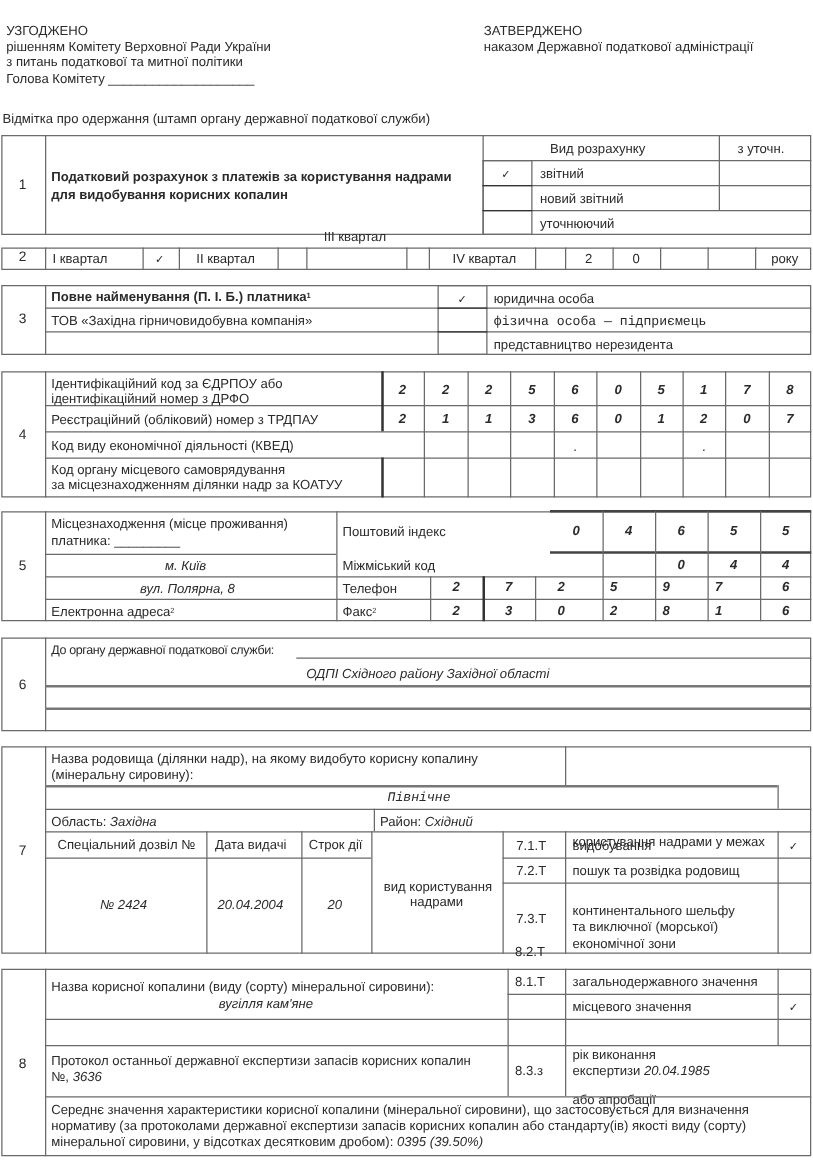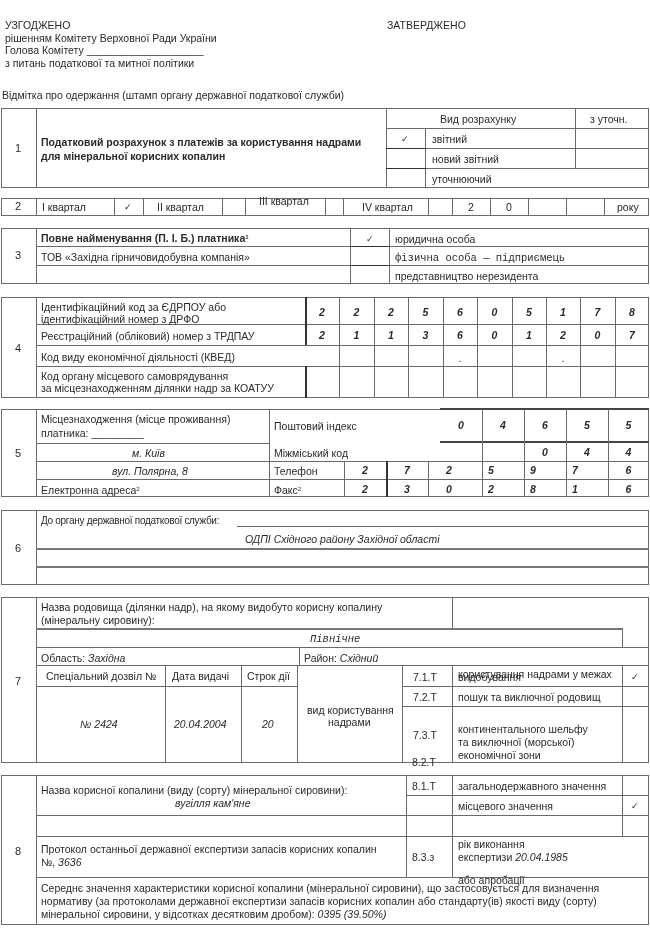--- a/index.html
+++ b/index.html
@@ -23,34 +23,35 @@
   .t { position: absolute; white-space: nowrap; line-height: 12px; }
   sup { font-size: 6px; vertical-align: top; position: relative; top: -1px; }
   .chk { font-size: 9px; }
 </style>
 </head>
 <body>
 
 <div class="hdr" style="left:5px; top:19px;">
   <div>УЗГОДЖЕНО</div>
   <div>рішенням Комітету Верховної Ради України</div>
+  <div>з питань податкової та митної політики</div>
   <div>Голова Комітету ____________________</div>
-  <div>з питань податкової та митної політики</div>
 </div>
 <div class="hdr" style="left:387px; top:19px;">
   <div>ЗАТВЕРДЖЕНО</div>
+  <div>наказом Державної податкової адміністрації</div>
 </div>
 <div class="t" style="left:2px; top:89px;">Відмітка про одержання (штамп органу державної податкової служби)</div>
 
 <div>
   <div class="box" style="left:1px; top:108px; width:648px; height:80px;"></div>
   <div class="vl" style="left:36px; top:108px; height:80px;"></div>
   <div class="num" style="left:15px; top:142px;">1</div>
   <div class="t b" style="left:41px; top:136px;">Податковий розрахунок з платежів за користування надрами</div>
-  <div class="t b" style="left:41px; top:150px;">для мінеральної корисних копалин</div>
+  <div class="t b" style="left:41px; top:150px;">для видобування корисних копалин</div>
   <div class="vl" style="left:386px; top:108px; height:80px;"></div>
   <div class="vl" style="left:575px; top:108px; height:60px;"></div>
   <div class="hl" style="left:386px; top:128px; width:263px;"></div>
   <div class="hl" style="left:386px; top:148px; width:263px;"></div>
   <div class="hl" style="left:386px; top:168px; width:263px;"></div>
   <div class="t" style="left:440px; top:113px;">Вид розрахунку</div>
   <div class="t" style="left:590px; top:113px;">з уточн.</div>
   <div class="box thick" style="left:386px; top:128px; width:40px; height:60px;"></div>
   <div class="hl" style="left:386px; top:148px; width:40px; border-color:#333;"></div>
   <div class="hl" style="left:386px; top:168px; width:40px; border-color:#333;"></div>
@@ -67,21 +68,21 @@
   <div class="num" style="left:15px; top:200px;">2</div>
   <div class="vl" style="left:36px; top:198px; height:18px;"></div>
   <div class="t" style="left:42px; top:201px;">I квартал</div>
   <div class="vl" style="left:114px; top:198px; height:18px;"></div>
   <div class="t chk" style="left:124px; top:201px;">✓</div>
   <div class="vl" style="left:143px; top:198px; height:18px;"></div>
   <div class="t" style="left:157px; top:201px;">II квартал</div>
   <div class="vl" style="left:222px; top:198px; height:18px;"></div>
   <div class="t chk" style="left:228px; top:201px;"></div>
   <div class="vl" style="left:245px; top:198px; height:18px;"></div>
-  <div class="t" style="left:259px; top:195px;">III квартал</div>
+  <div class="t" style="left:259px; top:184px;">III квартал</div>
   <div class="vl" style="left:325px; top:198px; height:18px;"></div>
   <div class="t chk" style="left:330px; top:201px;"></div>
   <div class="vl" style="left:343px; top:198px; height:18px;"></div>
   <div class="t" style="left:362px; top:201px;">IV квартал</div>
   <div class="vl" style="left:428px; top:198px; height:18px;"></div>
   <div class="t chk" style="left:432px; top:201px;"></div>
   <div class="vl" style="left:452px; top:198px; height:18px;"></div>
   <div class="t" style="left:468px; top:201px;">2</div>
   <div class="vl" style="left:490px; top:198px; height:18px;"></div>
   <div class="t" style="left:506px; top:201px;">0</div>
@@ -270,21 +271,21 @@
   <div class="t i" style="left:80px; top:718px;">№ 2424</div>
   <div class="t i" style="left:174px; top:718px;">20.04.2004</div>
   <div class="t i" style="left:262px; top:718px;">20</div>
   <div class="t" style="left:307px; top:704px;">вид користування</div>
   <div class="t" style="left:328px; top:716px;">надрами</div>
 
   <div class="t" style="left:413px; top:671px;">7.1.Т</div>
   <div class="t" style="left:458px; top:671px;">видобування</div>
   <div class="t chk" style="left:631px; top:671px;">✓</div>
   <div class="t" style="left:413px; top:691px;">7.2.Т</div>
-  <div class="t" style="left:458px; top:691px;">пошук та виключної родовищ</div>
+  <div class="t" style="left:458px; top:691px;">пошук та розвідка родовищ</div>
   <div class="t chk" style="left:631px; top:691px;"></div>
   <div class="t" style="left:413px; top:729px;">7.3.Т</div>
   <div class="t" style="left:458px; top:668px;">користування надрами у межах</div>
   <div class="t" style="left:458px; top:723px;">континентального шельфу</div>
   <div class="t" style="left:458px; top:736px;">та виключної (морської)</div>
   <div class="t" style="left:458px; top:749px;">економічної зони</div>
   <div class="t chk" style="left:631px; top:729px;"></div>
 </div>
 
 <div>

